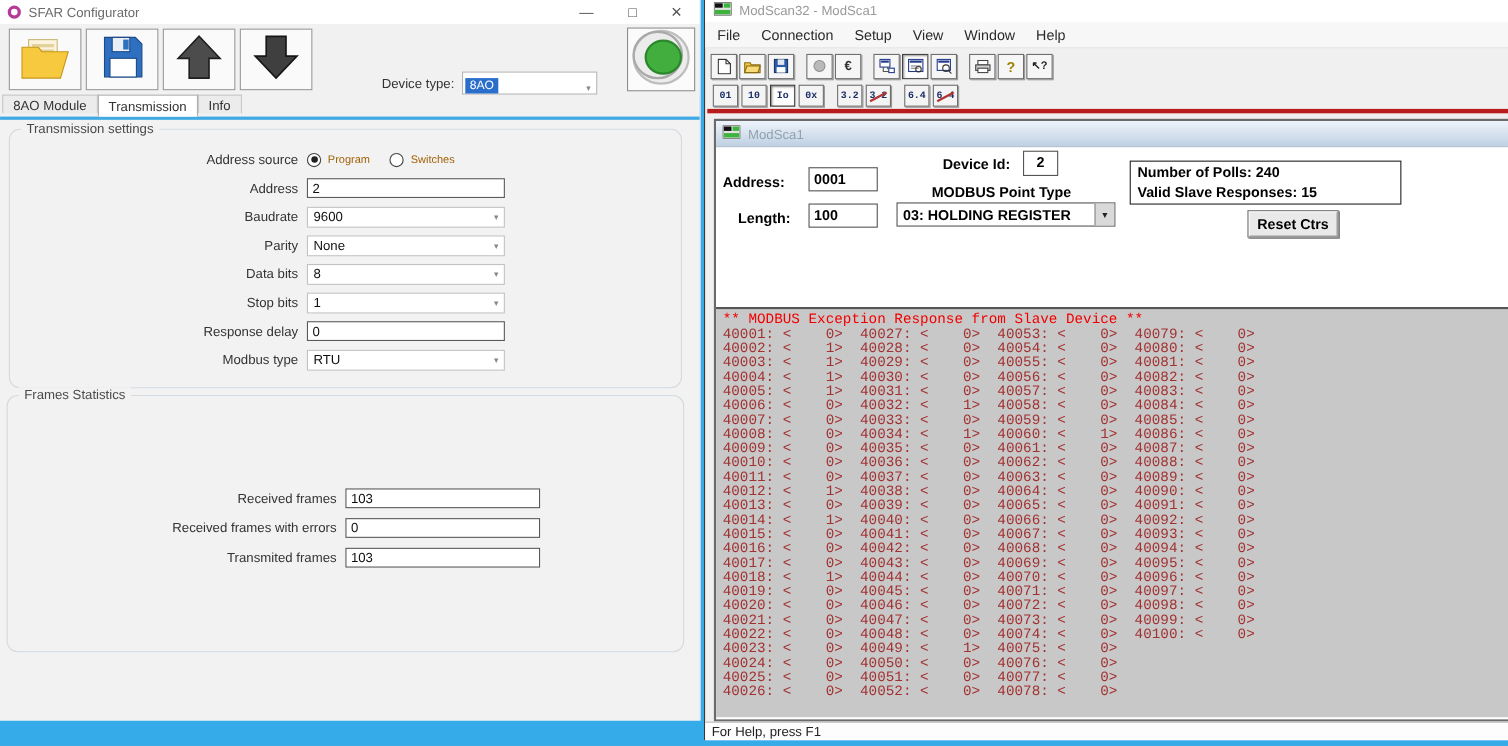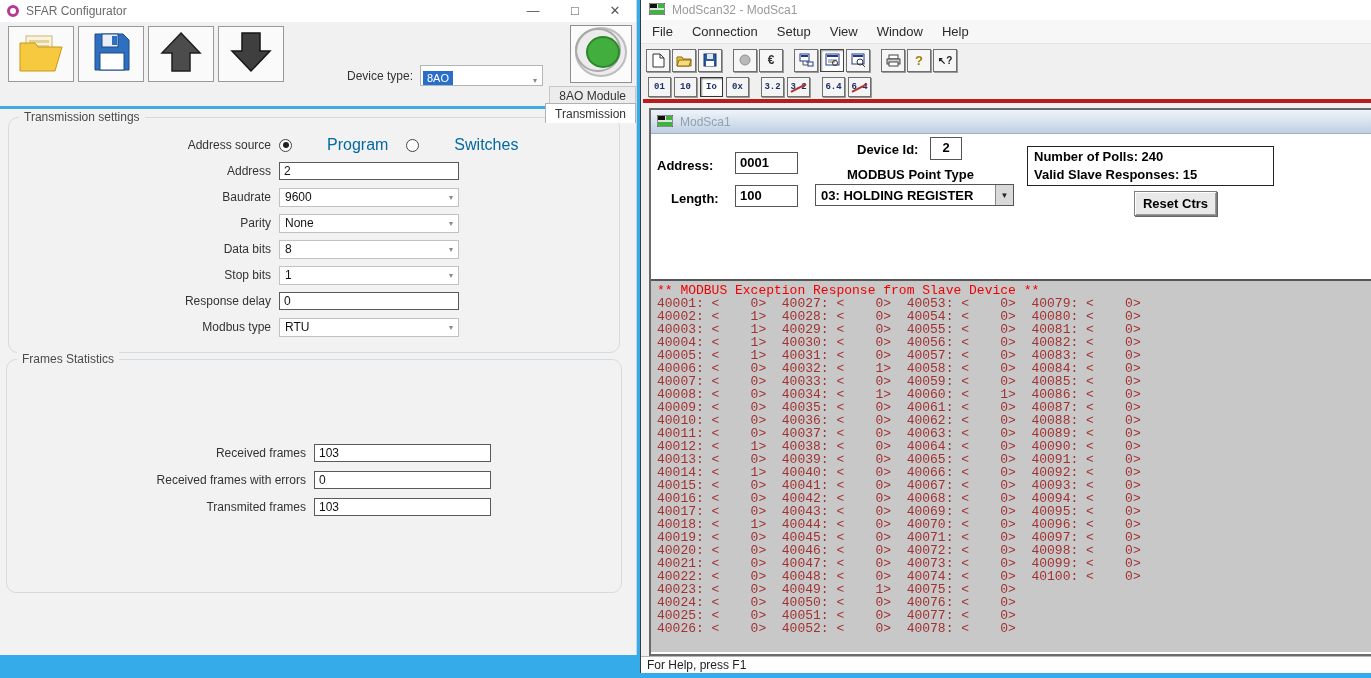--- a/index.html
+++ b/index.html
@@ -24,21 +24,21 @@
     border:1px solid #999; display:flex; align-items:center; justify-content:center; }
   .devtype-label { position:absolute; left:347px; top:47px; font-size:12px; color:#333; }
   .devtype-dd { position:absolute; left:420px; top:43px; width:123px; height:21px;
     background:#fff; border:1px solid #b5b5b5; display:flex; align-items:flex-end; }
   .devtype-sel { background:#2a6ecb; color:#fff; font-size:11px; padding:1px 4px; margin-left:2px; }
   .dd-arrow-flat { margin-left:auto; margin-right:5px; color:#888; font-size:8px; }
   .green-btn { position:absolute; left:570px; top:3px; width:62px; height:58px;
     background:#fbfbfb; border:1px solid #8e8e8e; display:flex; align-items:center; justify-content:center; }
 
   .tabbar { position:absolute; left:0; top:86px; width:100%; height:20px; display:flex;
-    align-items:flex-end; padding-left:2px;flex-direction:column; }
+    align-items:flex-start; padding-left:2px; }
   .tab { font-size:12px; color:#333; padding:2px 9px 3px 9px; border:1px solid #c8c8c8;
     border-bottom:none; background:#ececec; height:17px; }
   .tab.active { background:#fff; height:20px; padding-top:3px; border:1px solid #b0b0b0;
     border-bottom:none; position:relative; z-index:2; }
   .accent-line { position:absolute; left:0; top:106px; width:100%; height:3px; background:#3fa9e3; }
 
   .sfar-content { position:absolute; left:0; top:109px; width:100%; height:546px; background:#f2f2f2; }
   .groupbox { position:absolute; border:1px solid #d3dae0; border-radius:10px; }
   .gb-legend { position:absolute; top:-8px; left:10px; background:#f2f2f2; padding:0 5px;
     font-size:12px; color:#4a4a4a; }
@@ -55,21 +55,21 @@
     font-size:12px; padding:1px 4px; color:#111; }
   .tinput2 { width:177px; height:18px; background:#fff; border:1px solid #5a5a5a;
     font-size:12px; padding:1px 4px; color:#111; }
   .ddbox { width:180px; height:19px; background:#fff; border:1px solid #c2c2c2;
     display:flex; align-items:center; font-size:12px; color:#111; padding-left:5px; }
   .radio-group { display:flex; align-items:center; gap:6px; }
   .radio { width:13px; height:13px; border:1px solid #444; border-radius:50%;
     background:#fff; display:inline-flex; align-items:center; justify-content:center; }
   .radio .dot { width:6px; height:6px; border-radius:50%; background:#222; display:none; }
   .radio.checked .dot { display:block; }
-  .radio-label { font-size:16px; color:#0369a1; margin-right:12px;margin-left:29px; }
+  .radio-label { font-size:10px; color:#a16207; margin-right:12px; }
 
   
   .win-modscan { position:absolute; left:640px; top:0; width:731px; height:673px;
     background:#f0f0f0; border-left:1px solid #3a3a3a; overflow:hidden; }
   .ms-titlebar { position:absolute; left:0; top:0; width:100%; height:20px; background:#ffffff;
     display:flex; align-items:center; }
   .ms-title { margin-left:7px; font-size:12px; color:#9a9a9a; }
   .ms-menubar { position:absolute; left:0; top:20px; width:100%; height:24px; background:#f7f7f7;
     display:flex; align-items:center; gap:19px; padding-left:11px; border-bottom:1px solid #e4e4e4; }
   .menu-item { font-size:13px; color:#2b2b2b; }

